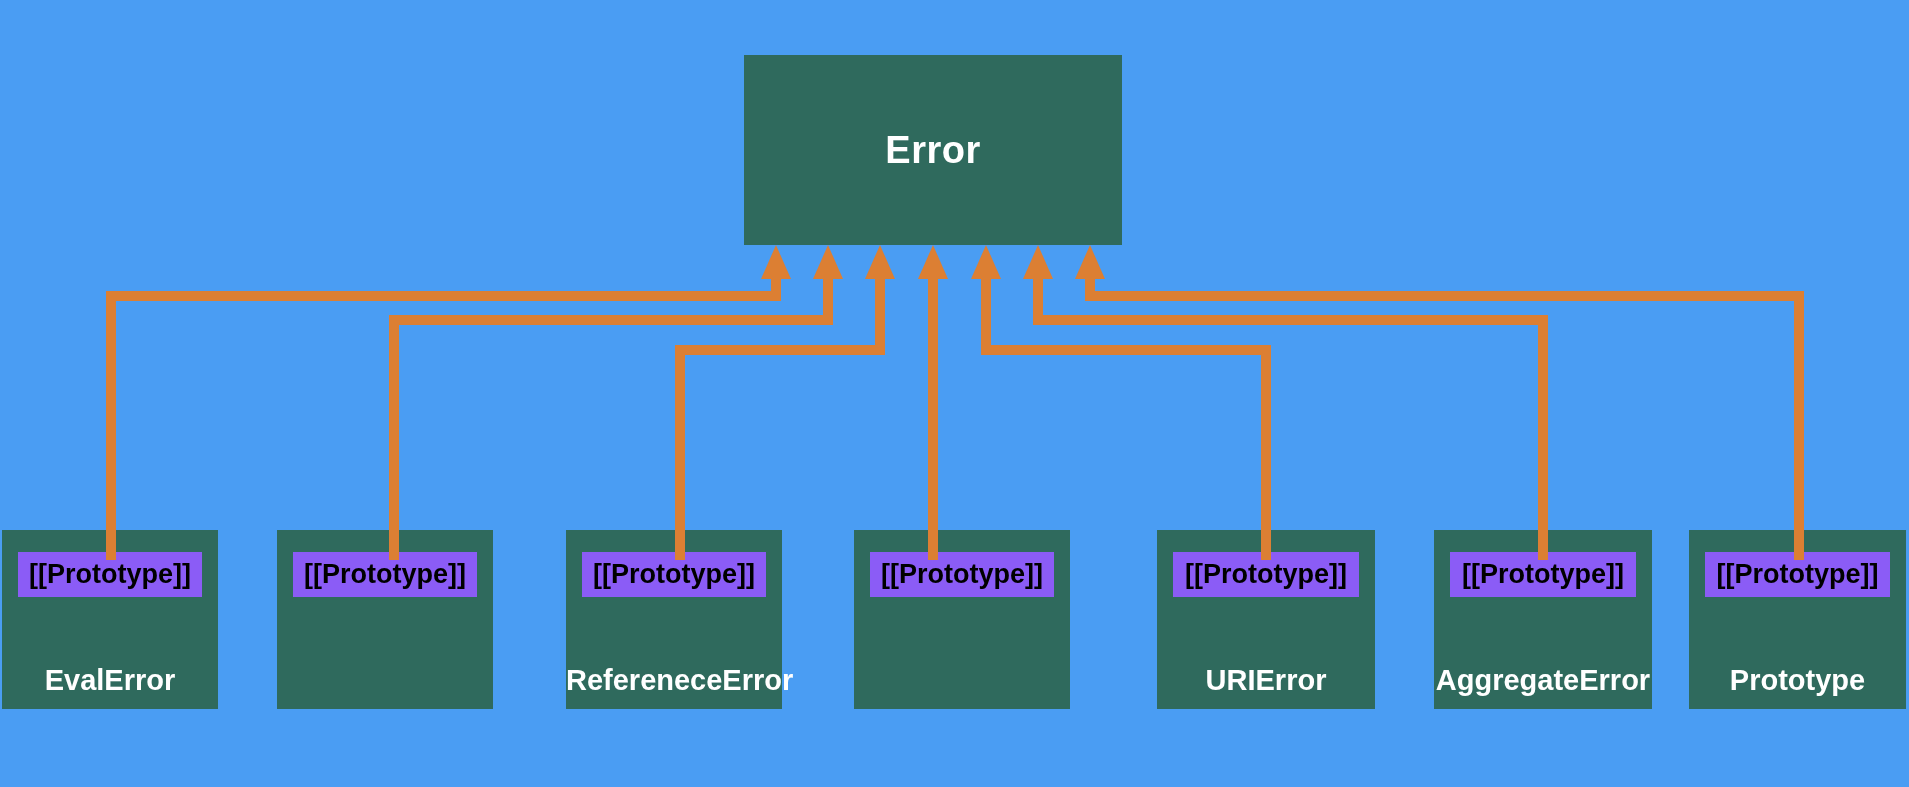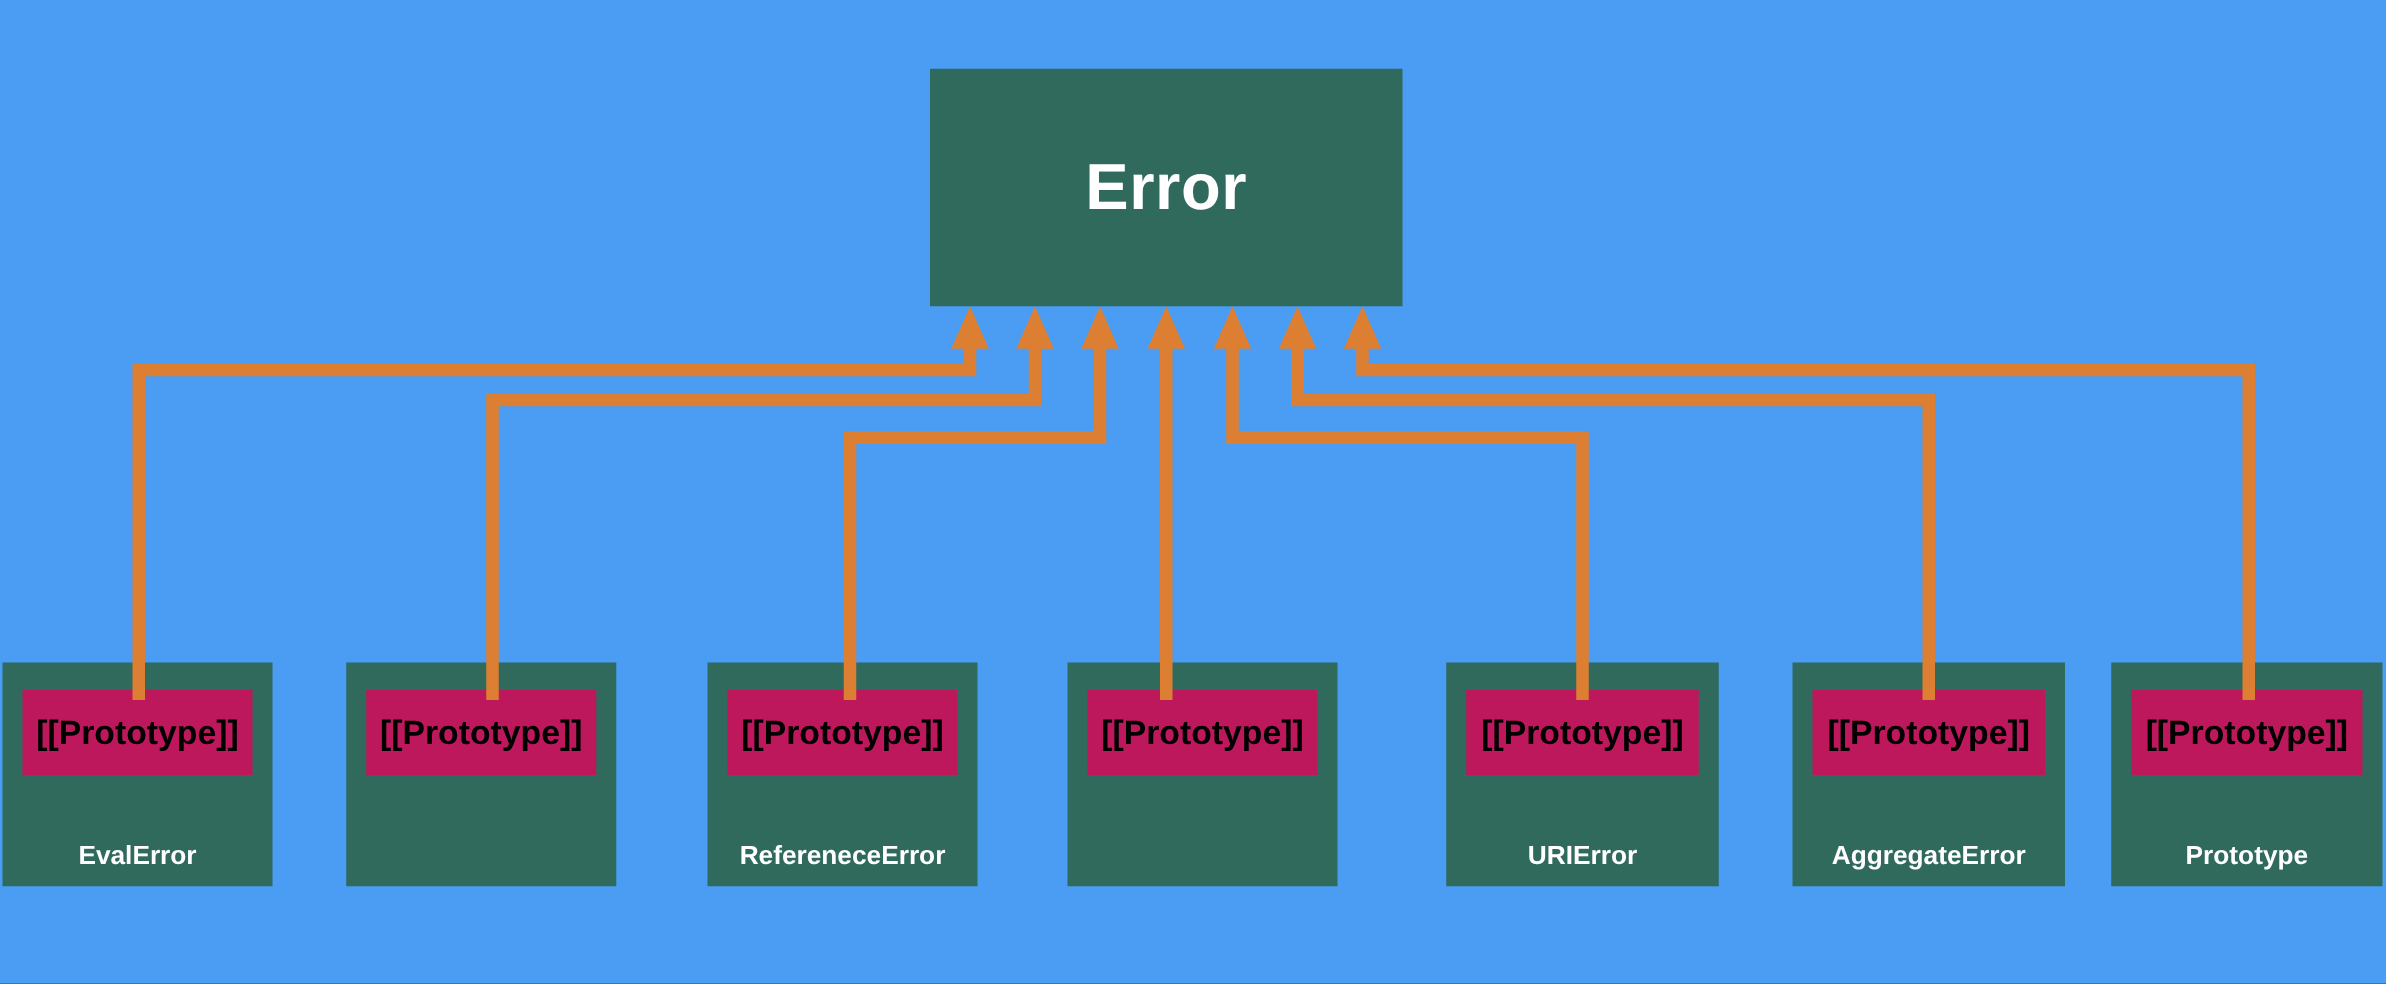--- a/index.html
+++ b/index.html
@@ -31,52 +31,52 @@
     left: 744px;
     top: 55px;
     width: 378px;
     height: 190px;
     display: flex;
     align-items: center;
     justify-content: center;
   }
   .root-label {
     color: #ffffff;
-    font-size: 52px;
+    font-size: 38px;
     font-weight: bold;
     letter-spacing: 0.5px;
   }
   .child-node {
     top: 530px;
     height: 179px;
   }
   .proto-badge {
     position: absolute;
     left: 16px;
     right: 16px;
     top: 22px;
-    height: 68px;
-    background: #be185d;
+    height: 45px;
+    background: #8b5cf6;
     display: flex;
     align-items: center;
     justify-content: center;
   }
   .proto-badge span {
     color: #000000;
     font-size: 27px;
     font-weight: bold;
   }
   .child-label {
     position: absolute;
     left: 0;
     right: 0;
     bottom: 12px;
     text-align: center;
     color: #ffffff;
-    font-size: 21px;
+    font-size: 29px;
     font-weight: bold;
   }
   
   .c0 { left: 2px;    width: 216px; }
   .c1 { left: 277px;  width: 216px; }
   .c2 { left: 566px;  width: 216px; }
   .c3 { left: 854px;  width: 216px; }
   .c4 { left: 1157px; width: 218px; }
   .c5 { left: 1434px; width: 218px; }
   .c6 { left: 1689px; width: 217px; }

